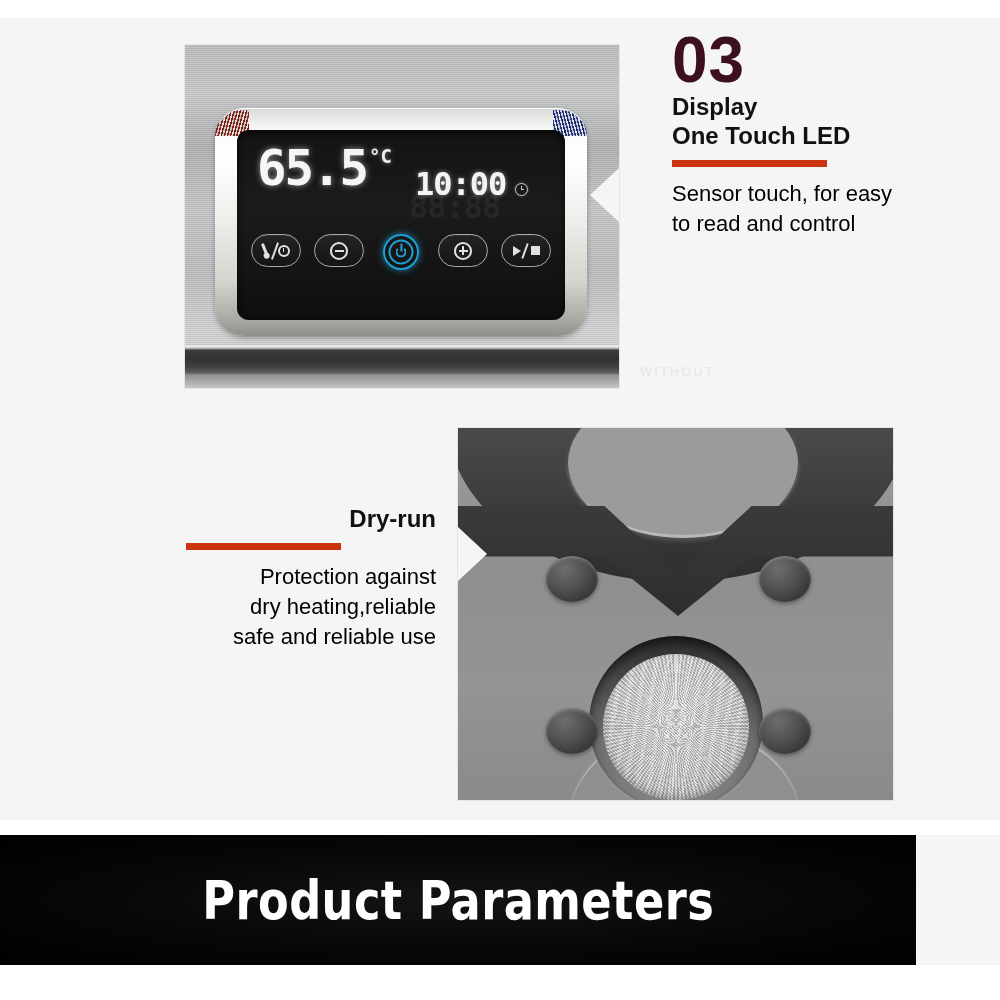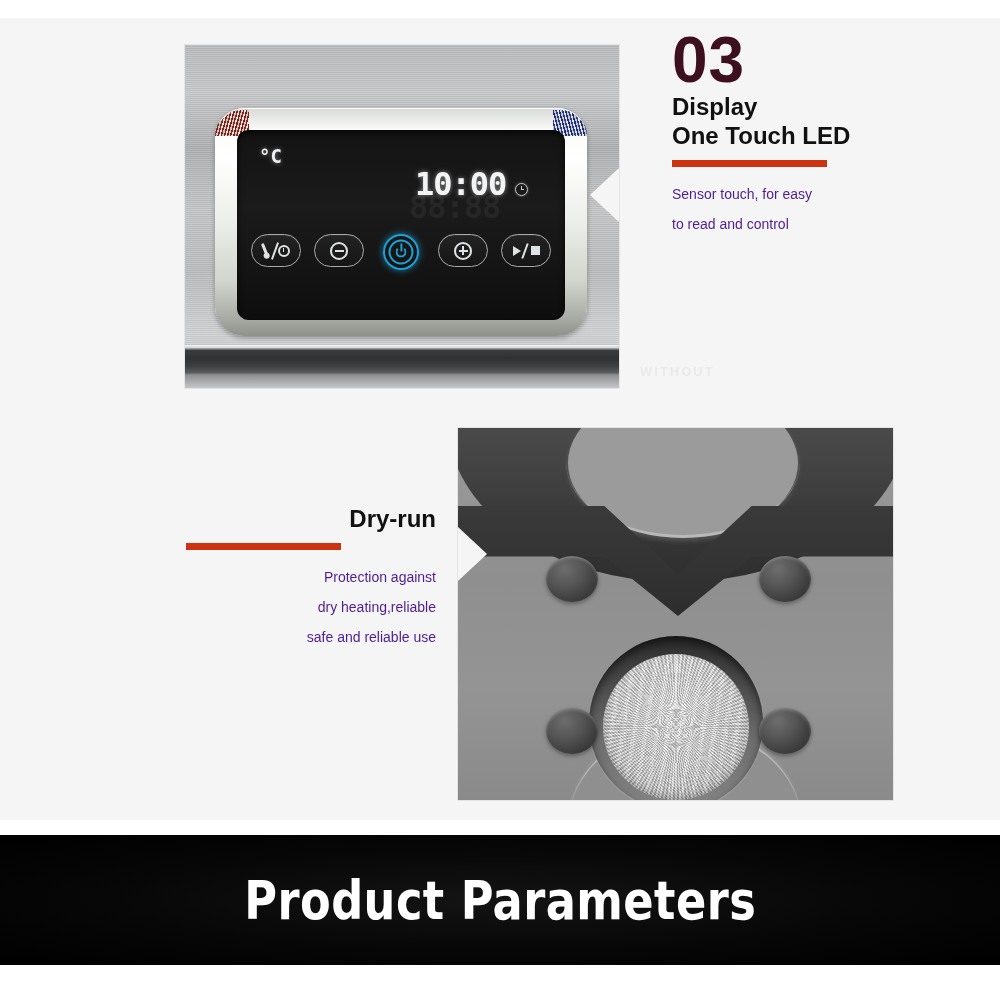--- a/index.html
+++ b/index.html
@@ -424,23 +424,23 @@
   }
 
   .accent-bar {
     width: 155px;
     height: 7px;
     background: #cc3311;
     margin: 10px 0 12px 0;
   }
 
   .feature-body {
-    font-size: 14px;
+    font-size: 22px;
     line-height: 30px;
-    color: #4c1d95;
+    color: #000000;
   }
 
   
 
   .photo-dryrun {
     position: absolute;
     left: 458px; top: 428px;
     width: 435px; height: 372px;
     background: #8a8a8a;
     overflow: hidden;
@@ -569,21 +569,21 @@
   .footer-gap {
     position: absolute;
     left: 0; top: 820px;
     width: 1000px; height: 15px;
     background: #ffffff;
   }
 
   .footer-banner {
     position: absolute;
     left: 0; top: 835px;
-    width: 1000px; height: 130px;
+    width: 916px; height: 130px;
     background: radial-gradient(ellipse at 50% 50%, #141414 0%, #070707 55%, #000000 100%);
     display: flex;
     align-items: center;
     justify-content: center;
   }
 
   .footer-title {
     font-family: "Liberation Sans Narrow", "DejaVu Sans Condensed", "Liberation Sans", sans-serif;
     font-size: 54px;
     font-weight: bold;
@@ -614,20 +614,21 @@
     <div class="bezel">
       <div class="flare flare-left"></div>
       <div class="flare flare-right"></div>
     </div>
 
     <div class="glass">
 
       <div class="readout-row">
 
         <div class="temp-block">
+          <span class="seven-seg temp-value">65.5</span>
           <span class="temp-unit">°C</span>
         </div>
 
         <div class="timer-block">
           <span class="timer-ghost">88:88</span>
           <span class="timer-value">10:00</span>
           <span class="clock-icon"></span>
         </div>
 
       </div>

